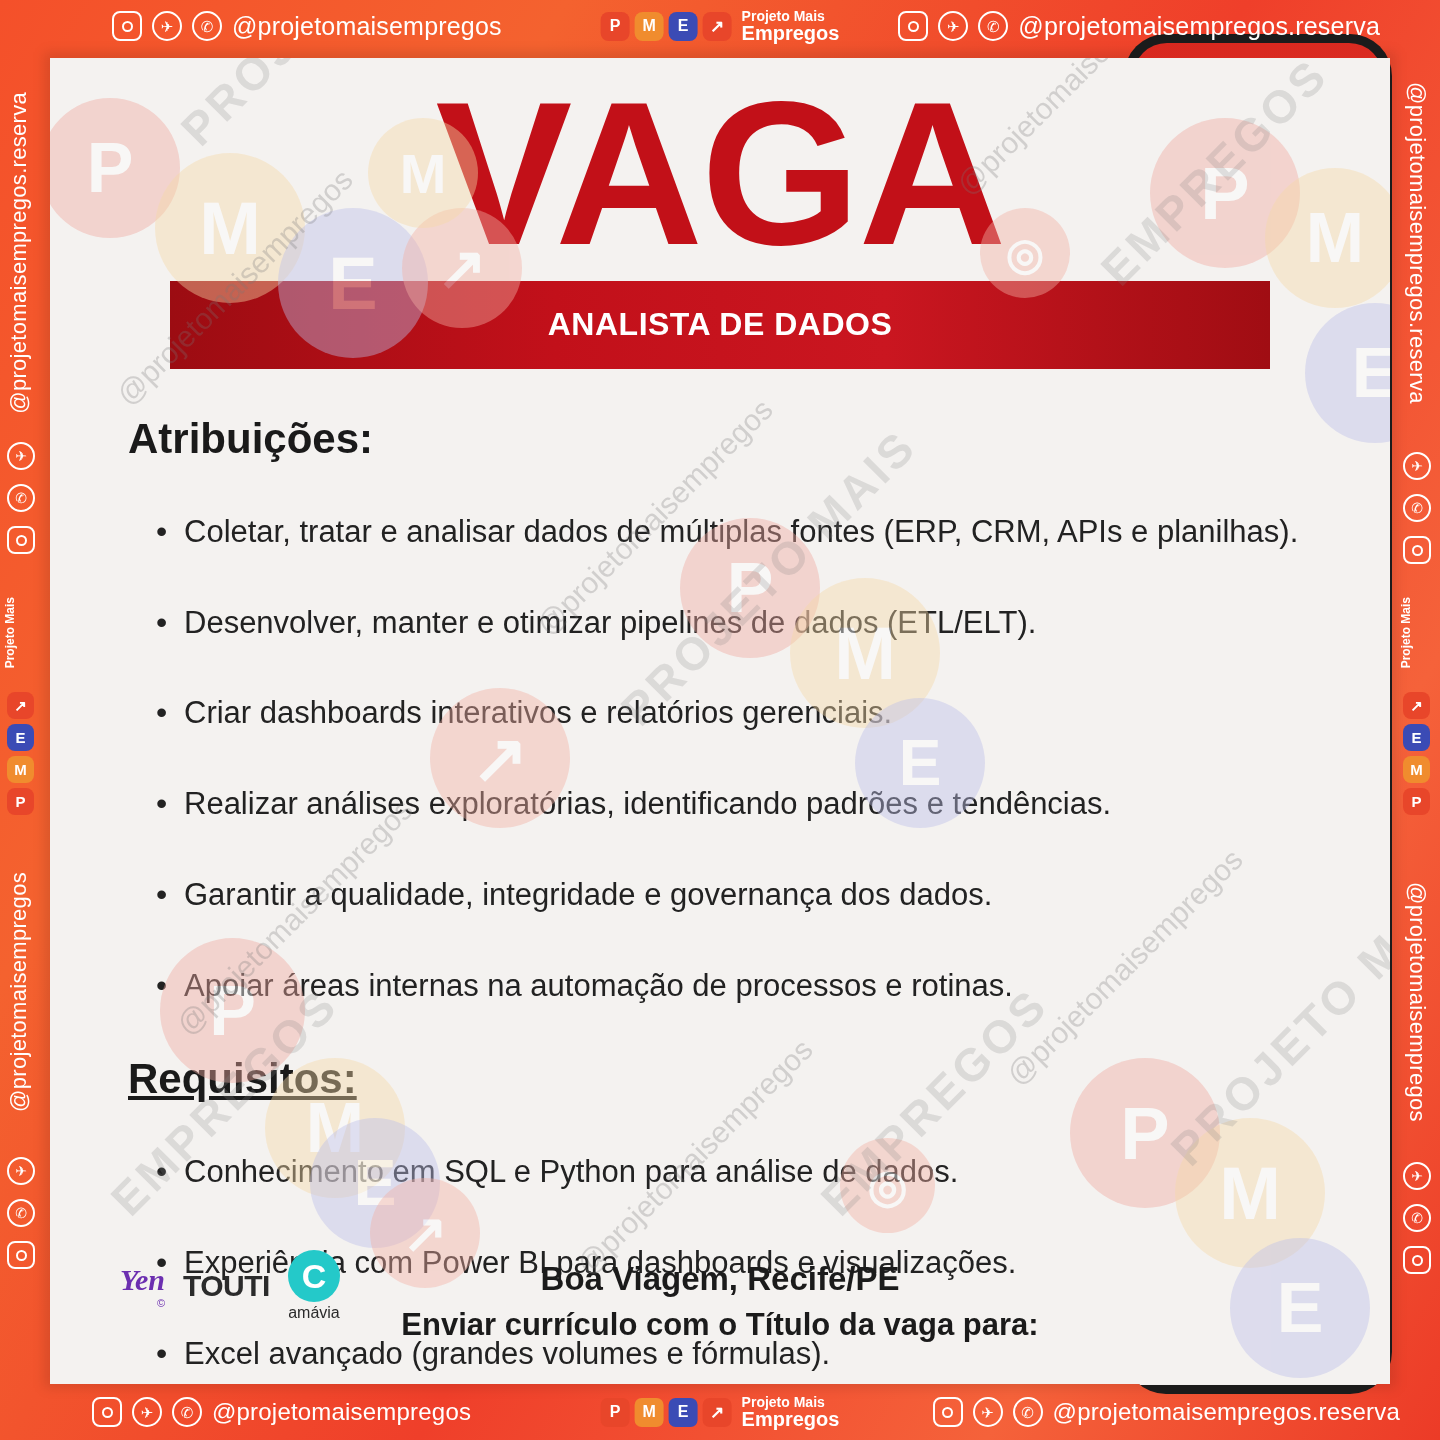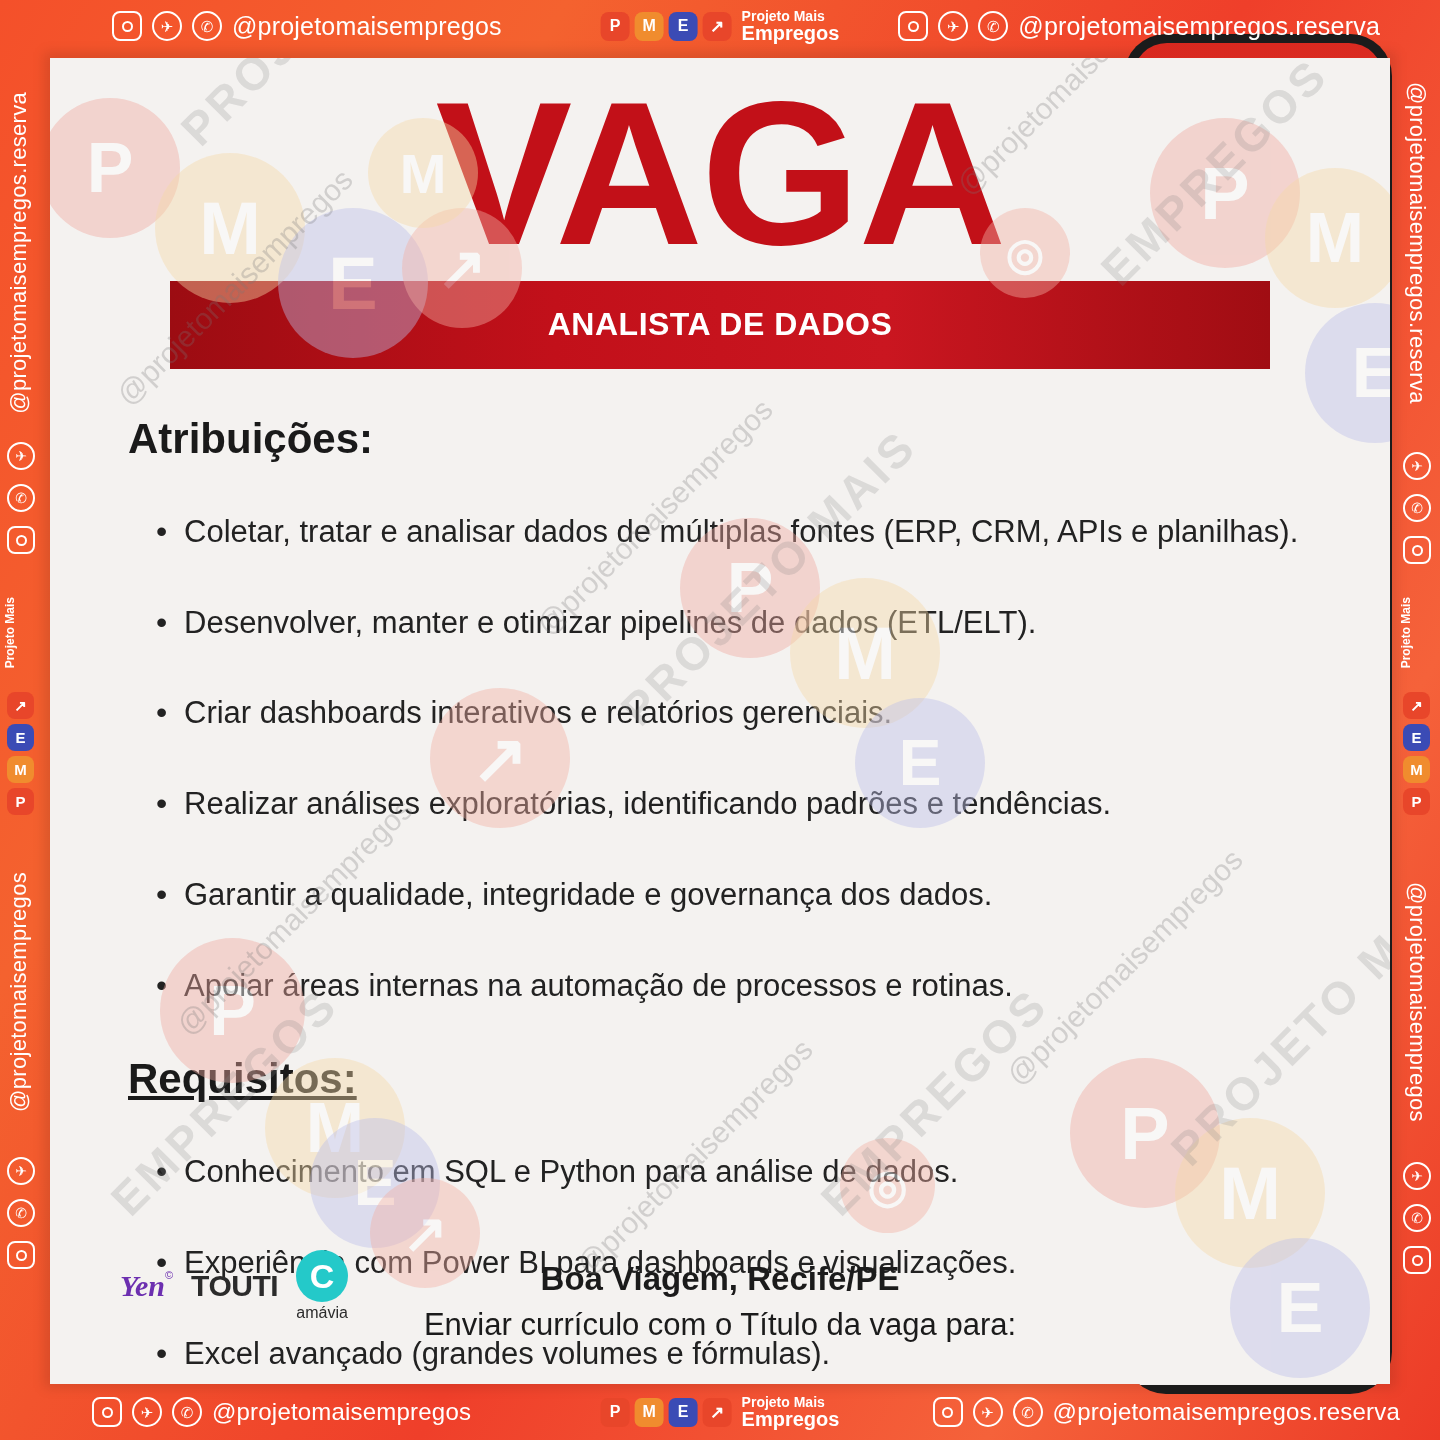--- a/index.html
+++ b/index.html
@@ -268,32 +268,33 @@
   .footer-loc {
     font-size: 33px;
     font-weight: 800;
     color: #1b1b1b;
     margin-bottom: 6px;
   }
   .footer-line {
     font-size: 31px;
     color: #1b1b1b;
     line-height: 1.34;
+    font-weight: bold;
   }
   
   .logos {
     position: absolute;
     left: 70px;
     bottom: 62px;
     display: flex;
     align-items: center;
     gap: 18px;
     z-index: 22;
   }
-  .logo-yen { display:flex; flex-direction:row; align-items:flex-start; }
+  .logo-yen { display:flex; flex-direction:column; align-items:flex-end; }
   .logo-yen .word {
     font-size: 30px; font-weight: 700; color: #6c2fb0;
     font-family: "Liberation Serif", serif; font-style: italic;
   }
   .logo-yen .sub { font-size: 11px; color: #6c2fb0; }
   .logo-touti { font-size: 30px; font-weight: 800; color: #2b2b2b; letter-spacing: -0.5px;}
   .logo-amavia { display:flex; flex-direction:column; align-items:center; }
   .logo-amavia .c {
     width: 52px; height: 52px; border-radius: 50%;
     background: #24c9c9; color: #fff; font-size: 34px; font-weight: 700;

